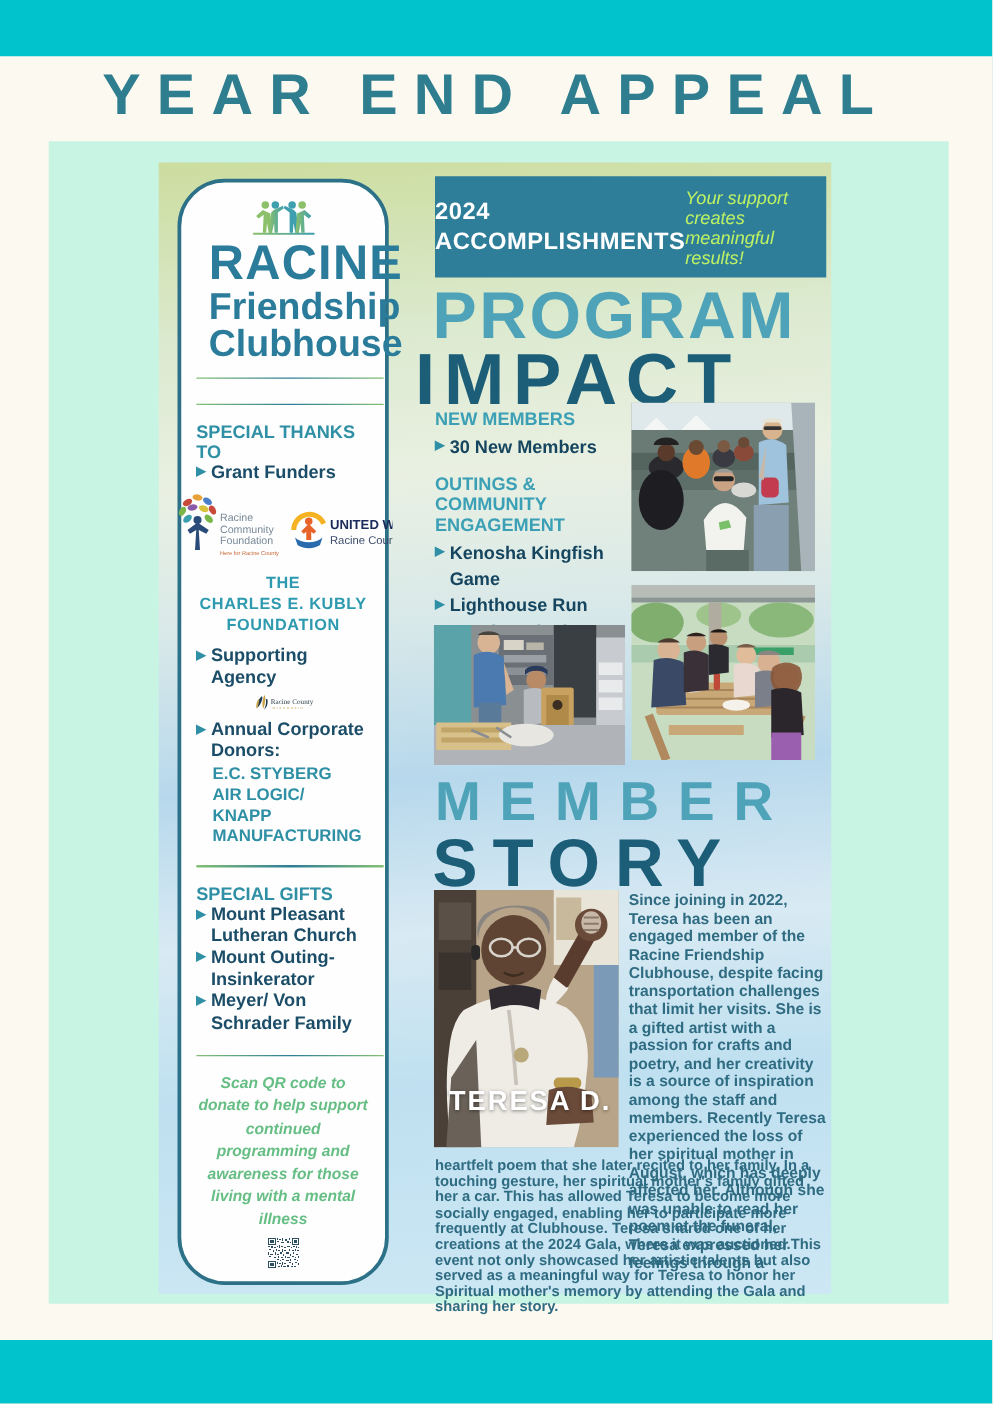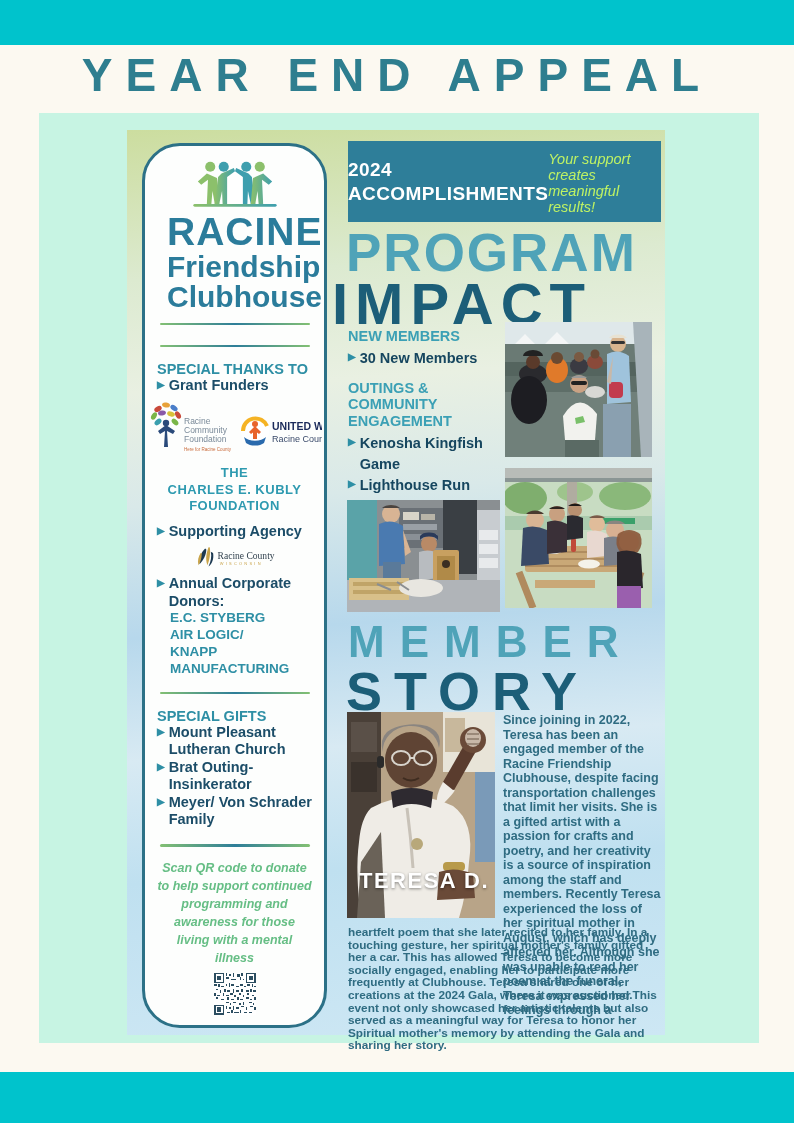--- a/index.html
+++ b/index.html
@@ -7,21 +7,21 @@
           font-family:"Liberation Sans",sans-serif;margin:0 auto;}
   .topbar{position:absolute;left:0;top:0;width:794px;height:45px;background:#00C3CC;}
   .bottombar{position:absolute;left:0;top:1072px;width:794px;height:51px;background:#00C3CC;}
   .page-title{position:absolute;left:0;top:48px;width:794px;text-align:center;
               font-size:46px;font-weight:700;letter-spacing:13px;color:#2E7E8F;}
   .mint{position:absolute;left:39px;top:113px;width:720px;height:930px;background:#C7F4E3;}
   .flyer{position:absolute;left:88px;top:17px;width:538px;height:905px;
          background:linear-gradient(176deg,#ccdd9f 0%,#dcead0 16%,#e9f0e2 28%,#d9e9e9 40%,
                     #b7d8ec 54%,#d8eaf3 67%,#bfe0f0 80%,#cde7f4 100%);}
   
-  .card{position:absolute;left:15px;top:13px;width:185px;height:885px;background:#FDFEFD;
+  .card{position:absolute;left:15px;top:13px;width:169px;height:885px;background:#FDFEFD;
         border:3px solid #2C7187;border-radius:38px;box-sizing:border-box;
         padding:14px 12px 10px 12px;display:flex;flex-direction:column;align-items:center;}
   .orgname{width:100%;padding-left:10px;box-sizing:border-box;color:#2B7C9B;line-height:1.02;}
   .orgname .l1{font-size:39px;font-weight:600;letter-spacing:1px;}
   .orgname .l2,.orgname .l3{font-size:30px;font-weight:600;}
   .divider{width:150px;height:4px;border-radius:2px;margin:10px auto;
            background:linear-gradient(90deg,#83c073,#2e7e99,#83c073);}
   .mission{font-size:15px;font-style:italic;font-weight:700;color:#5FBD82;
            text-align:center;line-height:1.55;margin:2px 0;}
   .side-h{width:100%;font-size:14.5px;font-weight:700;color:#2E8FA5;margin-top:4px;}
@@ -183,21 +183,21 @@
 
         <div class="divider" style="margin-top:14px;"></div>
 
         <div class="side-h">SPECIAL GIFTS</div>
         <div class="bullet-line">
           <span class="tri">▶</span>
           <span>Mount Pleasant Lutheran Church</span>
         </div>
         <div class="bullet-line">
           <span class="tri">▶</span>
-          <span>Brat Outing- Insinkerator</span>
+          <span>Mount Outing- Insinkerator</span>
         </div>
         <div class="bullet-line">
           <span class="tri">▶</span>
           <span>Meyer/ Von Schrader Family</span>
         </div>
 
         <div class="divider" style="margin-top:16px;"></div>
 
         <div class="qr-note">Scan QR code to donate to help support continued programming and awareness for those living with a mental illness</div>
 

